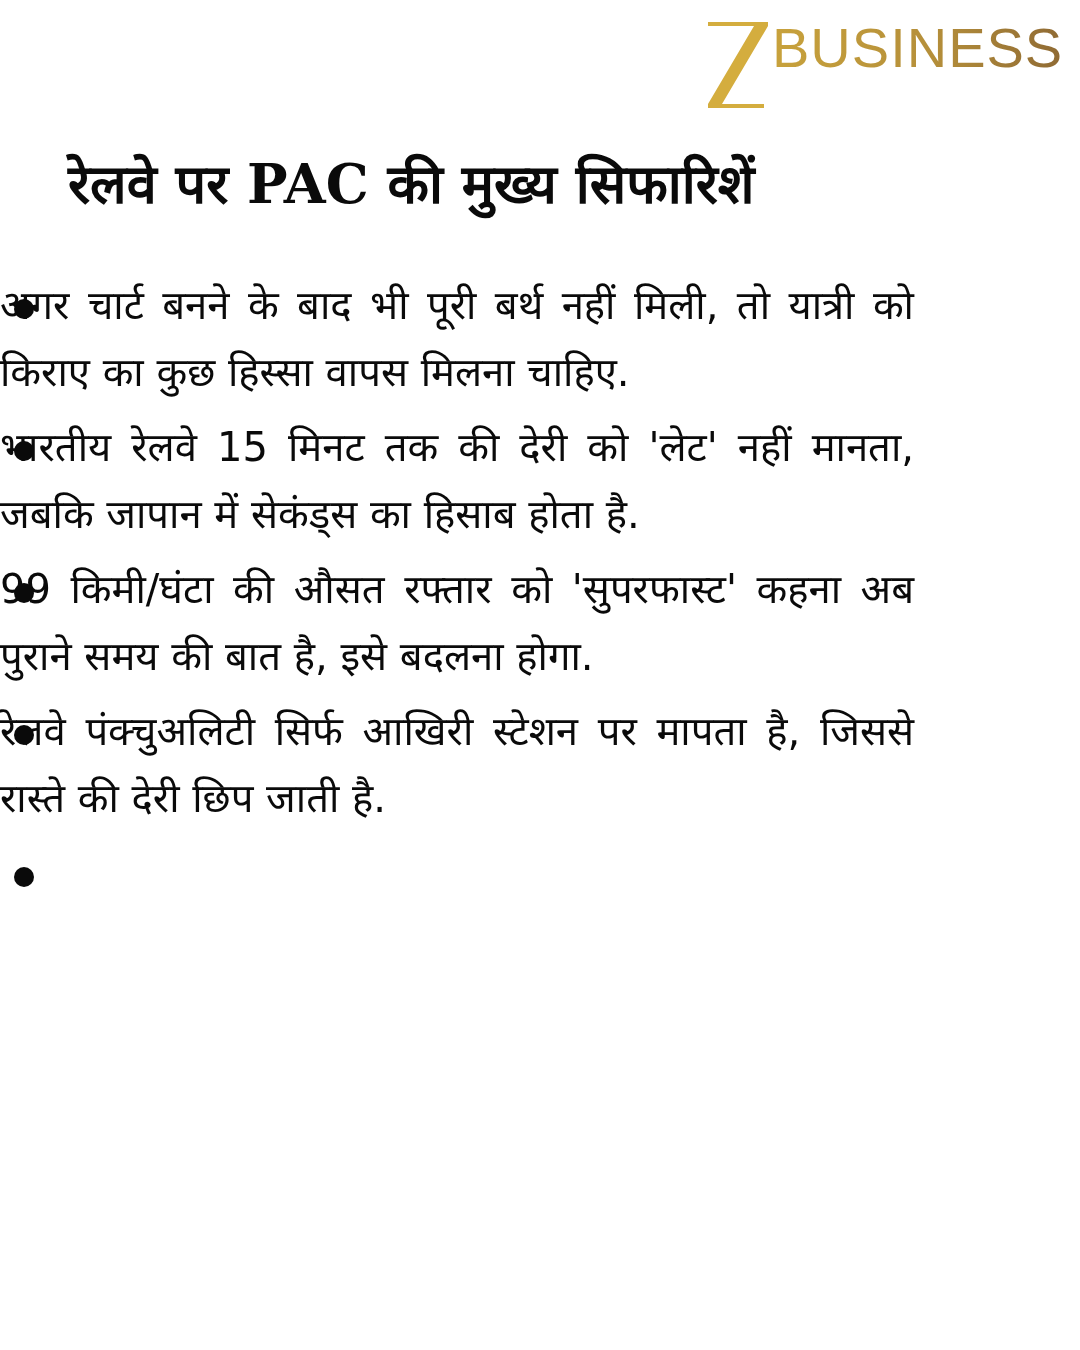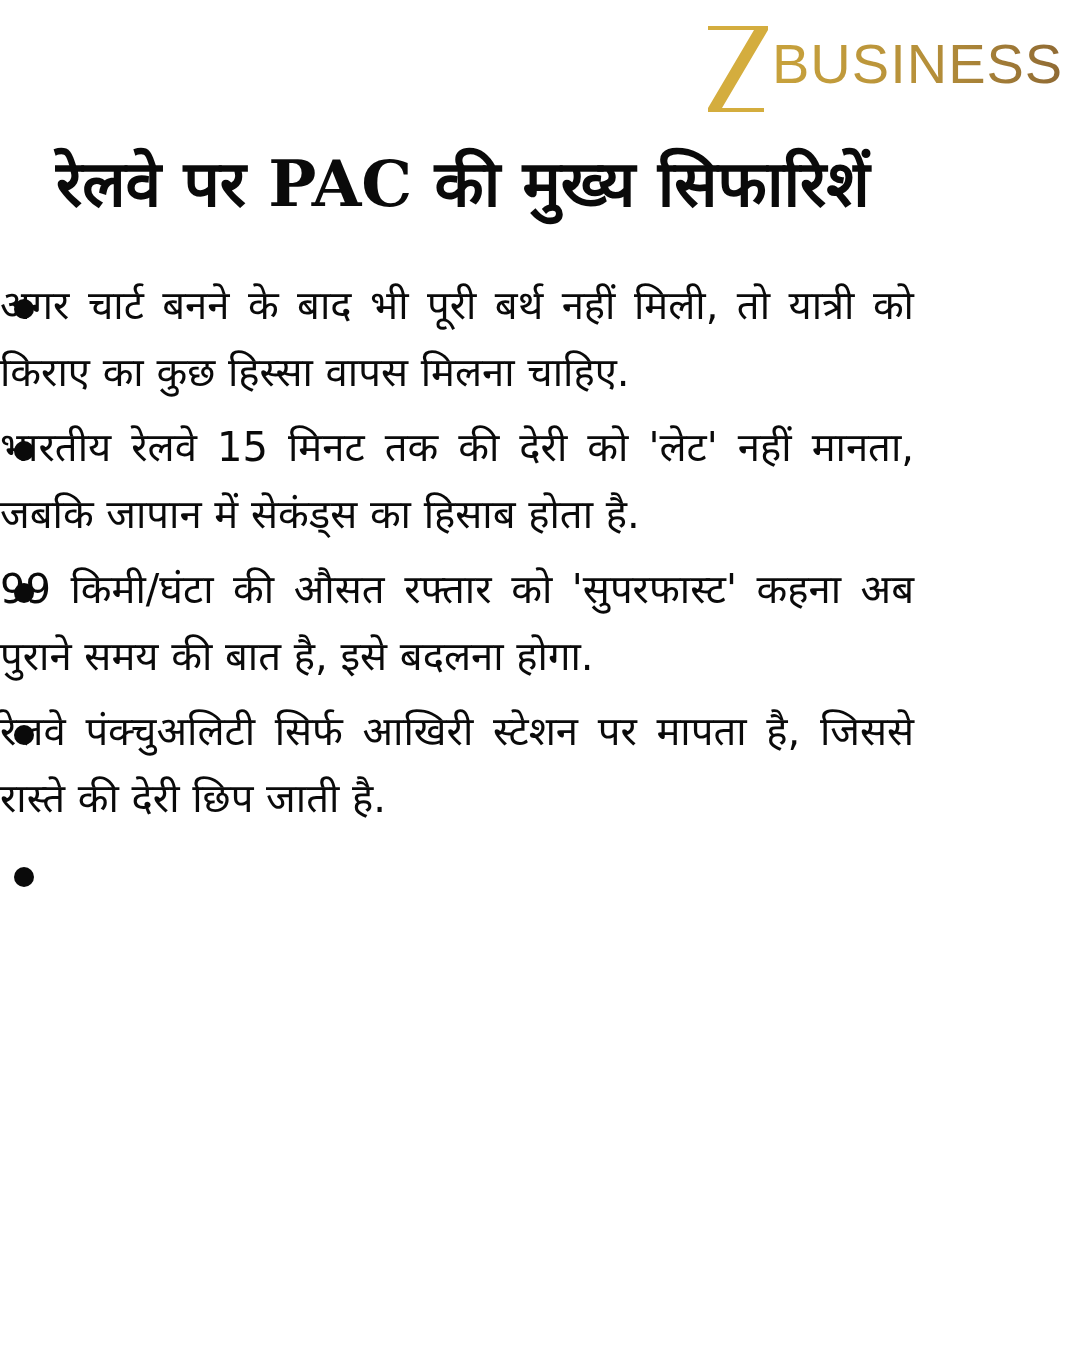--- a/index.html
+++ b/index.html
@@ -14,21 +14,21 @@
       overflow: hidden;
       font-family: "DejaVu Sans", "Liberation Sans", sans-serif;
       color: #0a0a0a;
     }
     .logo {
       position: absolute;
       left: 706px;
       top: 20px;
       height: 92px;
       display: flex;
-      align-items: flex-end;
+      align-items: flex-start;
     }
     .logo-z {
       width: 64px;
       height: 88px;
       position: relative;
     }
     .logo-z svg { display: block; }
     .logo-text {
       font-family: "Liberation Sans", "DejaVu Sans", sans-serif;
       font-weight: 400;
@@ -38,26 +38,26 @@
       margin-left: 2px;
       margin-bottom: 20px;
       background: linear-gradient(90deg, #c8a23c 0%, #b58f3a 55%, #8f6a34 100%);
       -webkit-background-clip: text;
       background-clip: text;
       color: transparent;
       white-space: nowrap;
     }
     .title {
       position: absolute;
-      left: 56px;
+      left: 68px;
       top: 140px;
       width: 900px;
       font-family: "DejaVu Serif", "Liberation Serif", serif;
       font-weight: 700;
-      font-size: 64px;
+      font-size: 54px;
       line-height: 88px;
       white-space: nowrap;
       letter-spacing: 0px;
     }
     .bullets {
       position: absolute;
       left: 0;
       top: 272px;
       width: 1080px;
       list-style: none;

